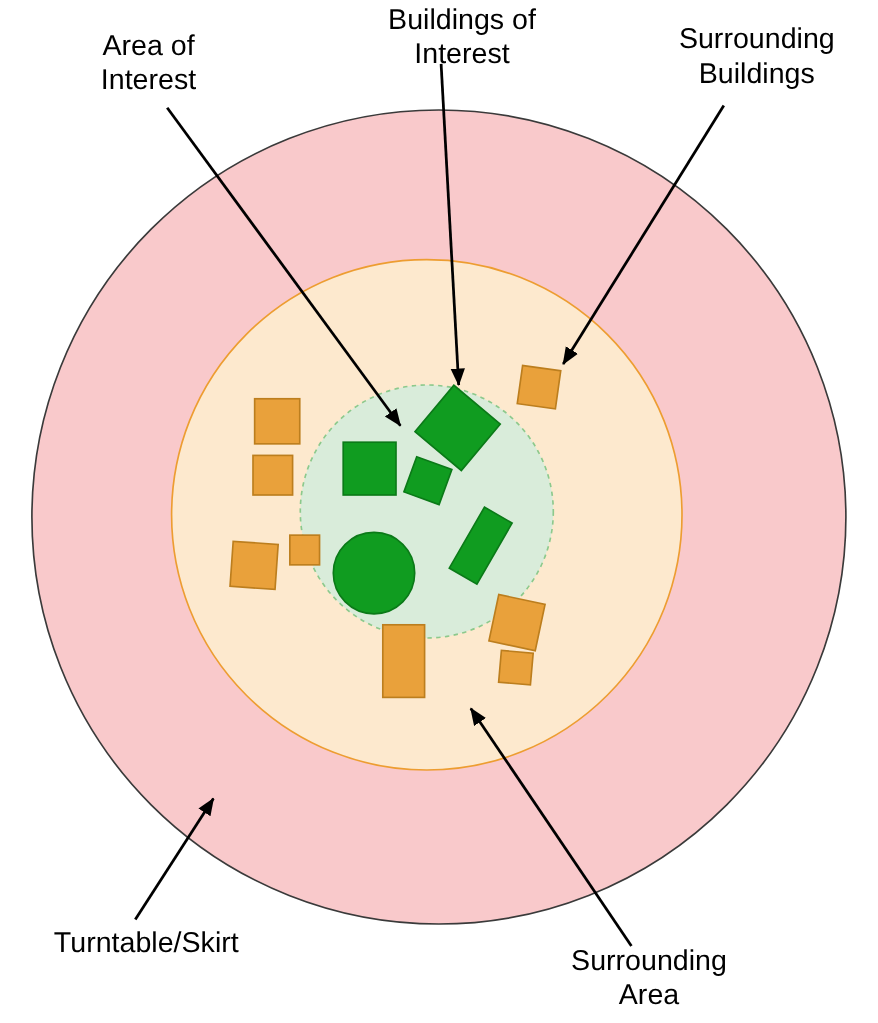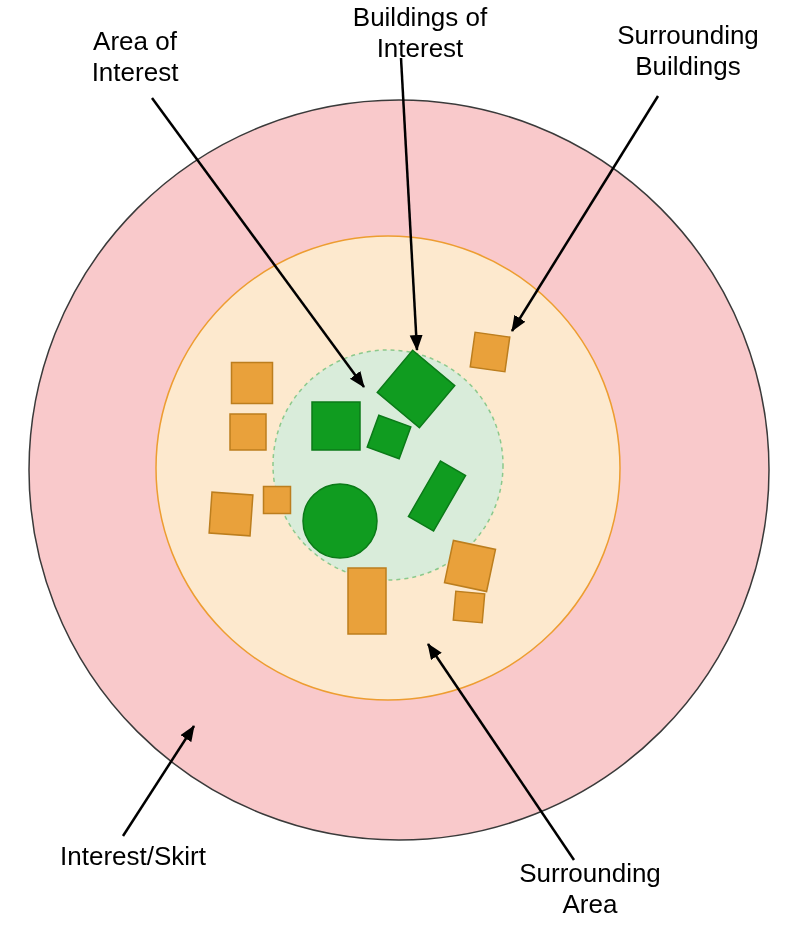--- a/index.html
+++ b/index.html
@@ -68,16 +68,16 @@
         <line x1="574" y1="860" x2="428" y2="644" stroke="#000000" stroke-width="2.5" marker-end="url(#arrowhead)"></line>
       </g>
   </svg>
 
   <div class="label lbl-aoi">Area of
 Interest</div>
   <div class="label lbl-boi">Buildings of
 Interest</div>
   <div class="label lbl-sb">Surrounding
 Buildings</div>
-  <div class="label lbl-ts">Interest/Skirt</div>
+  <div class="label lbl-ts">Turntable/Skirt</div>
   <div class="label lbl-sa">Surrounding
 Area</div>
 </div>
 
 </body></html>

